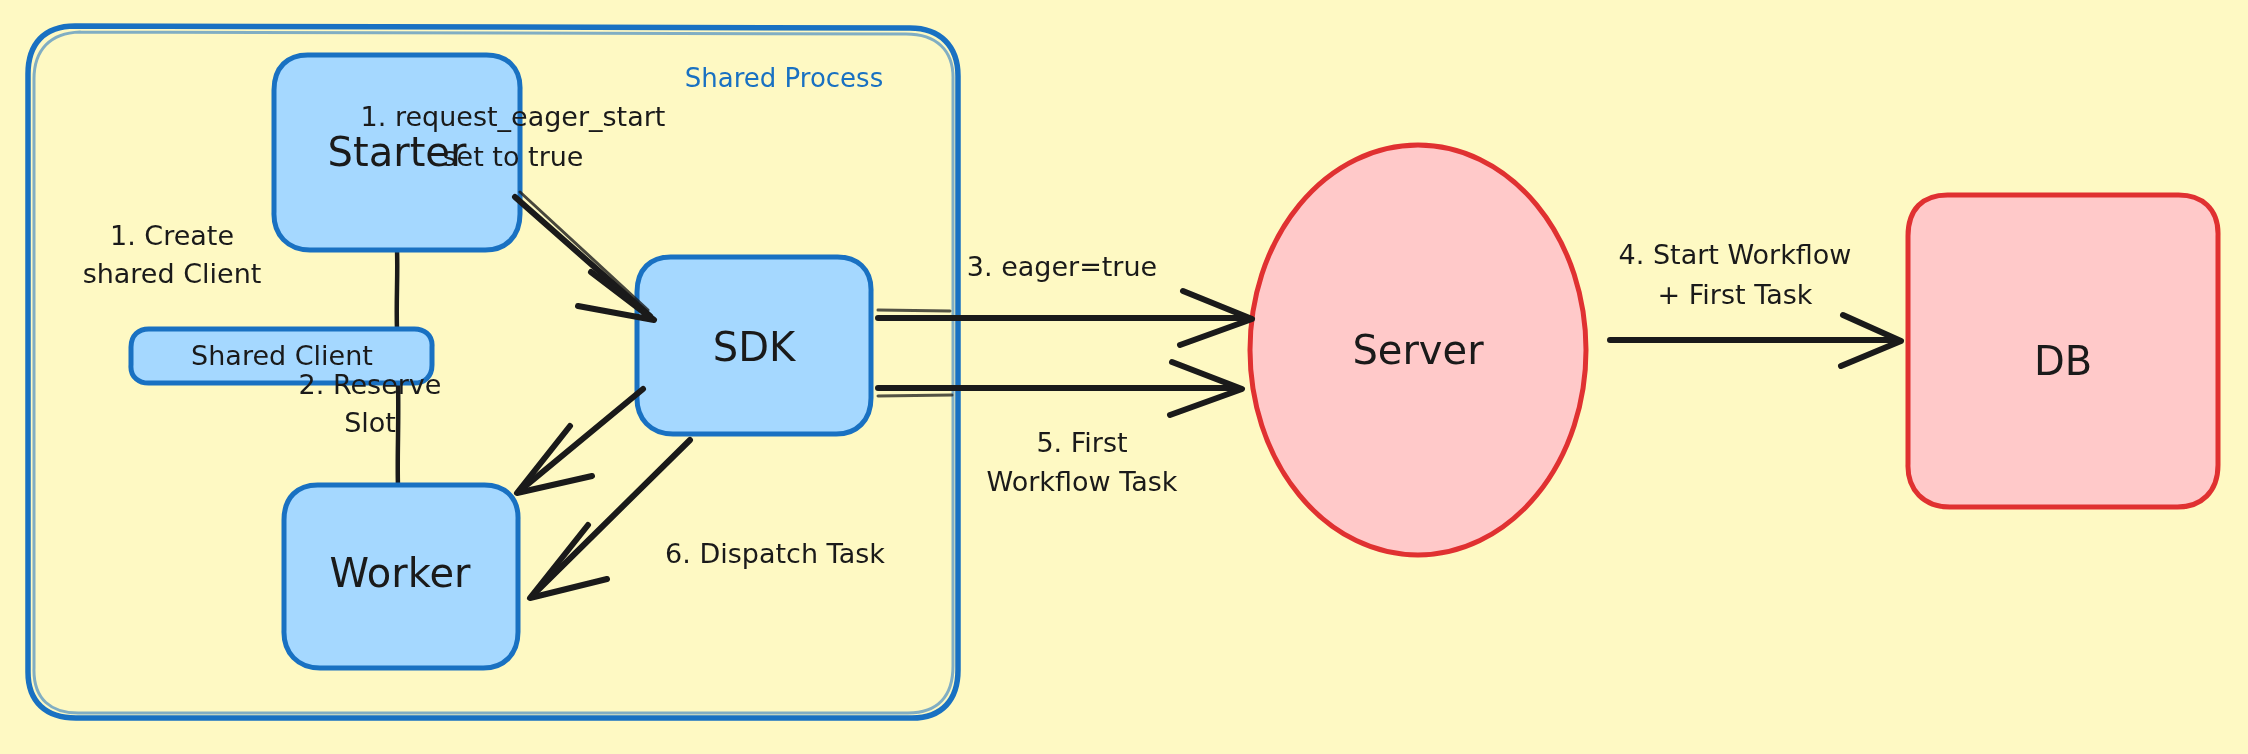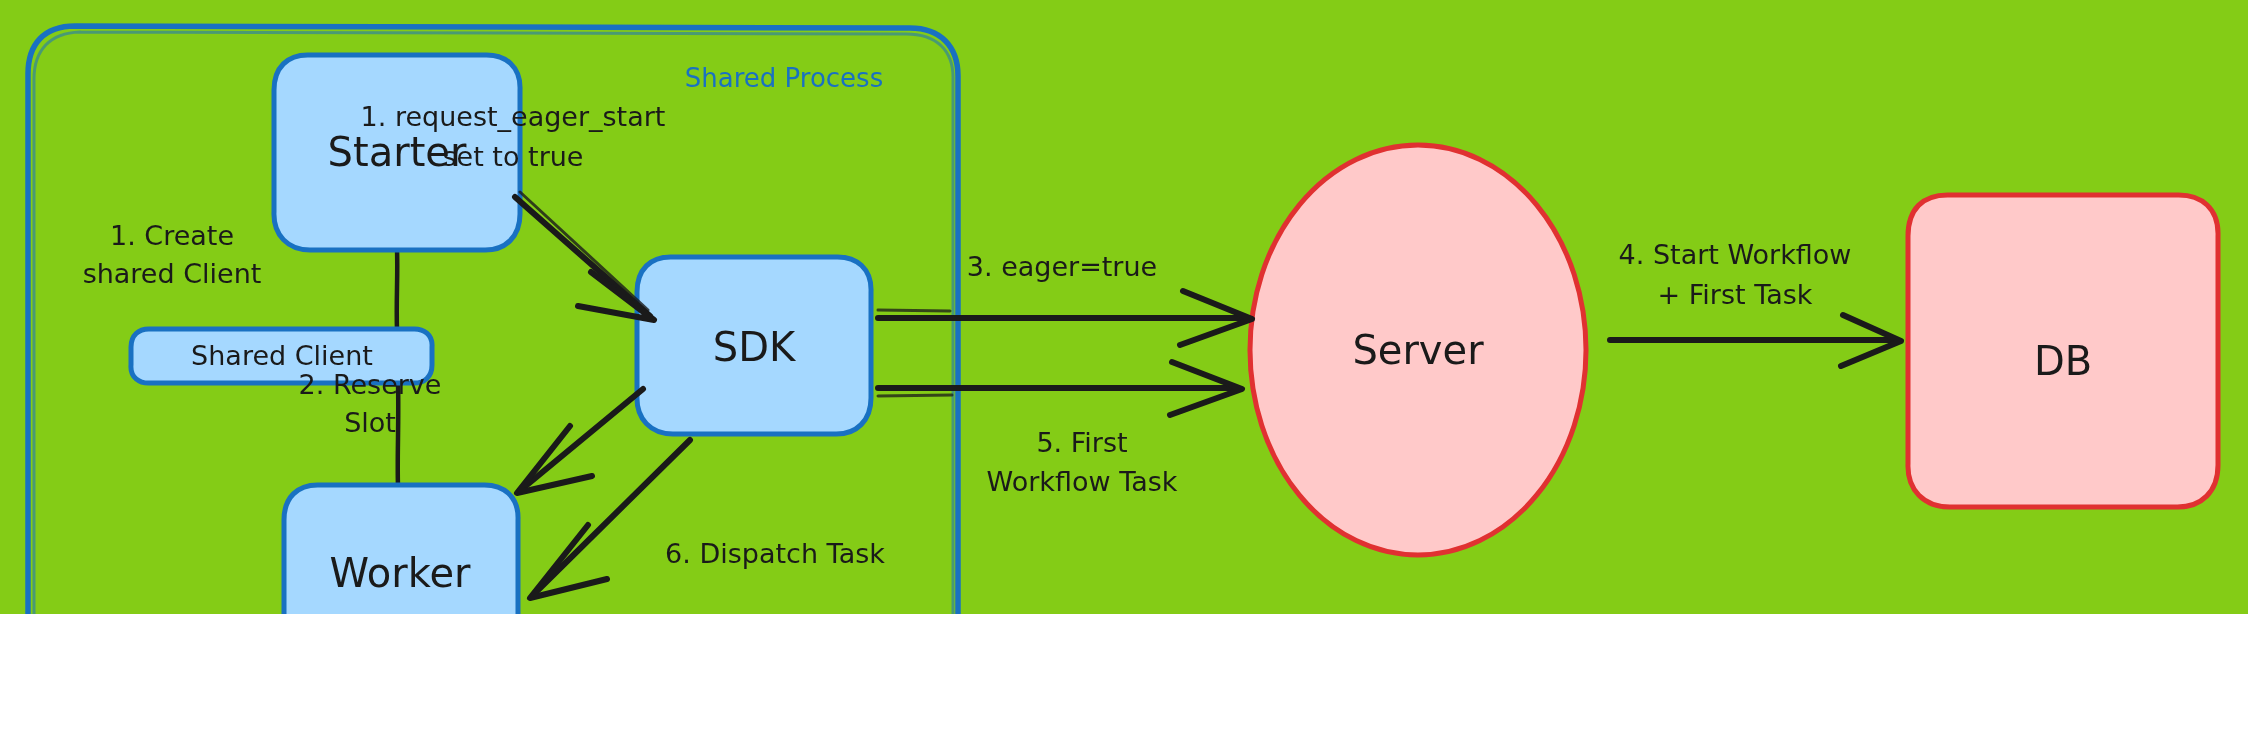--- a/index.html
+++ b/index.html
@@ -7,22 +7,22 @@
     margin: 0;
     padding: 0;
     background: #ffffff;
   }
   body {
     font-family: "DejaVu Sans", sans-serif;
   }
   #canvas {
     position: relative;
     width: 2248px;
-    height: 614px;
-    background: #84cc16;
+    height: 754px;
+    background: #fef9c3;
     overflow: hidden;
   }
   #diagram-svg {
     position: absolute;
     left: 0;
     top: 0;
     width: 2248px;
     height: 754px;
   }
   .node-label {

